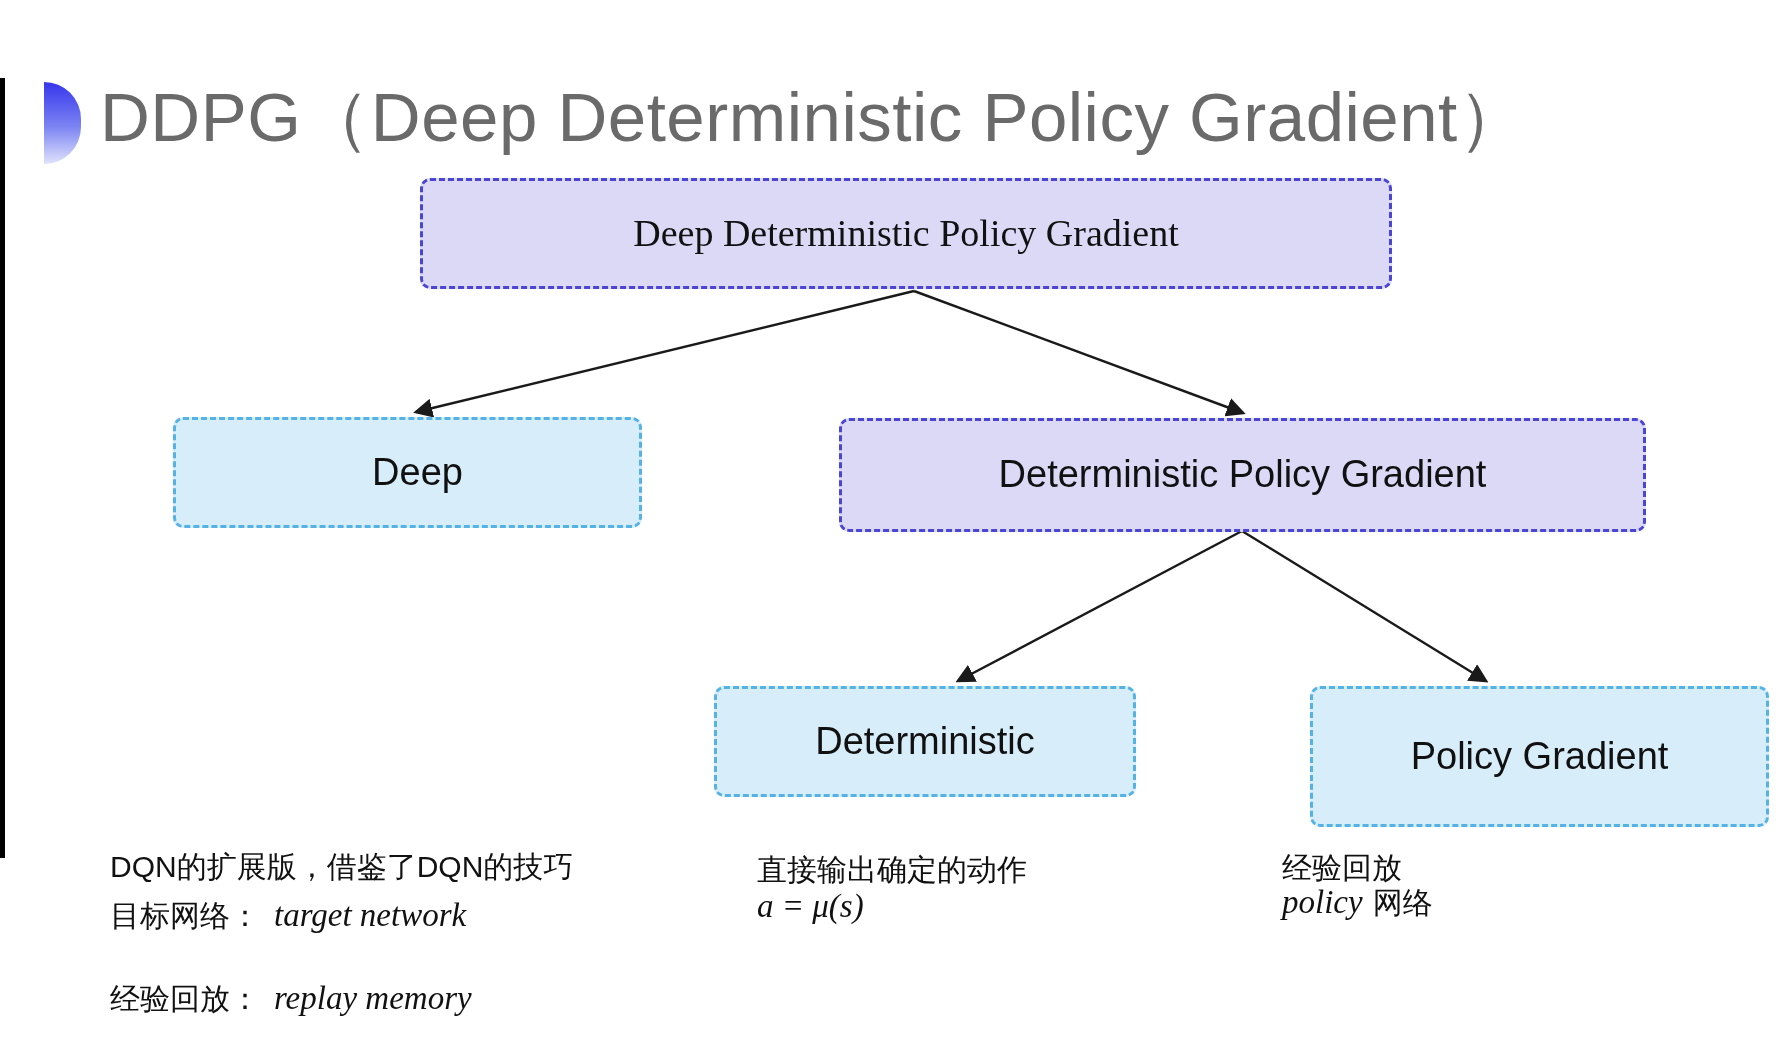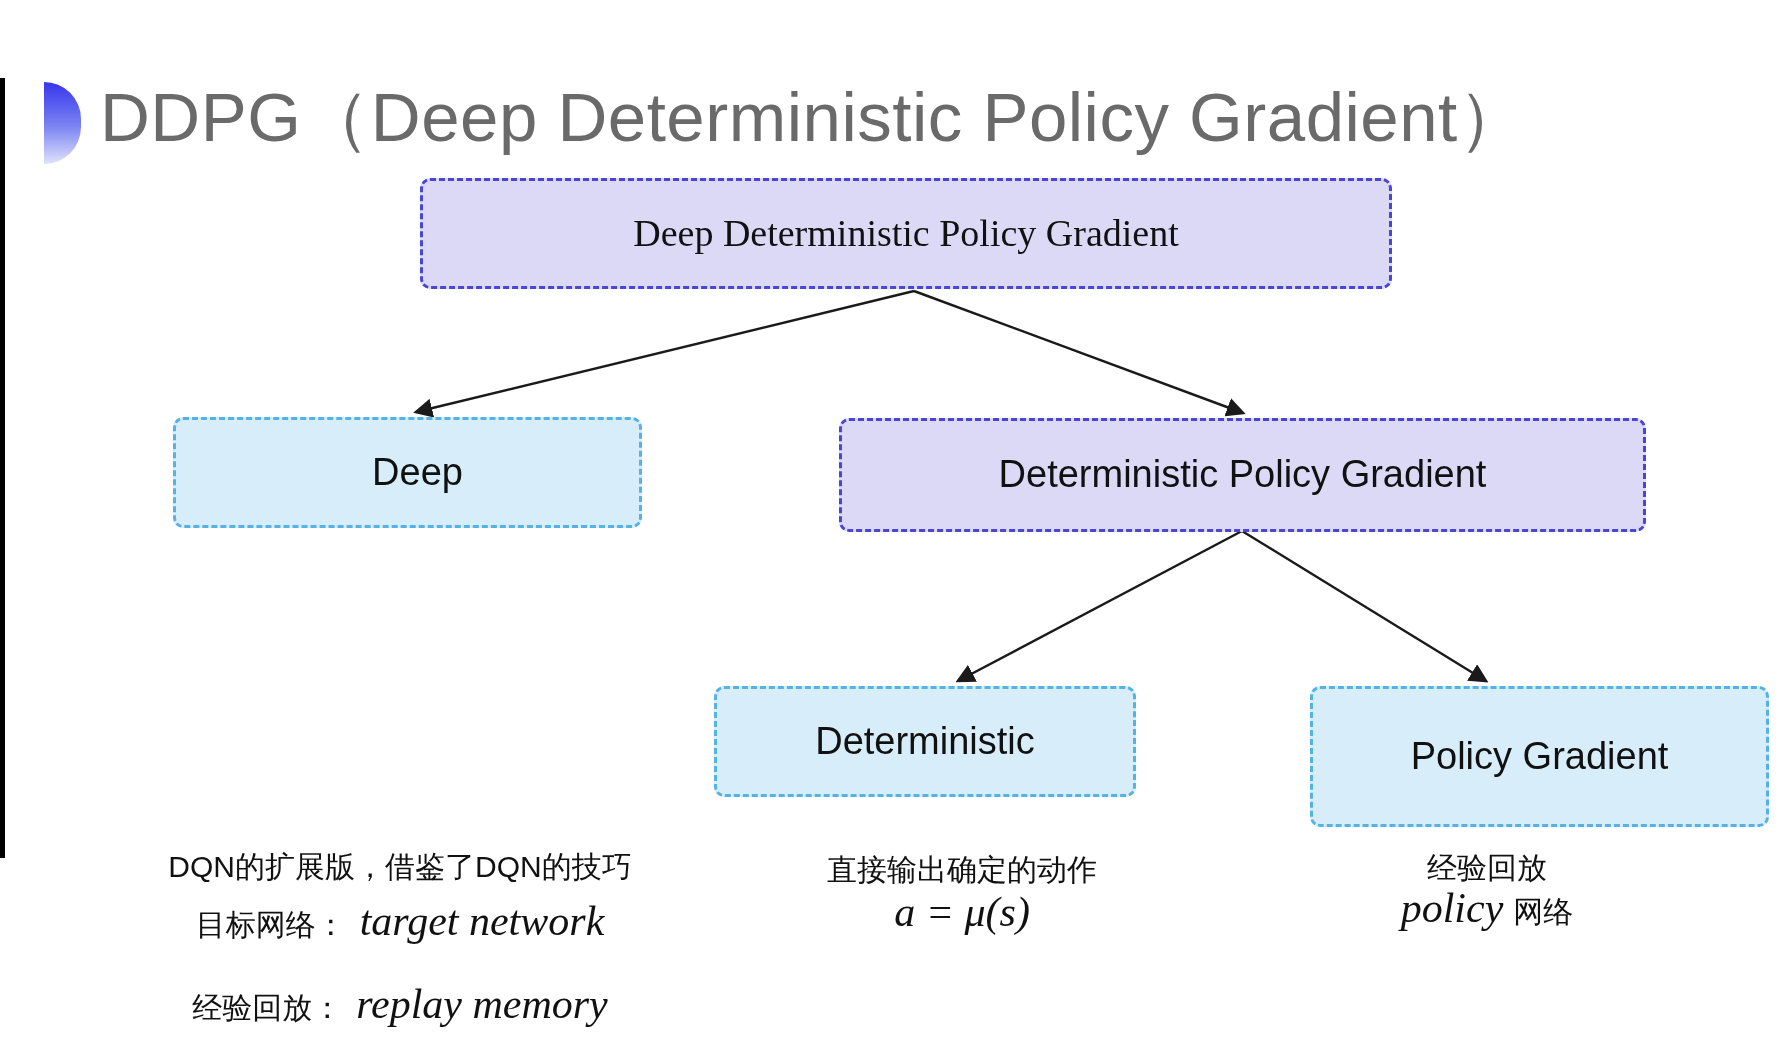--- a/index.html
+++ b/index.html
@@ -11,22 +11,22 @@
           background:linear-gradient(180deg,#3b3bec 4%,#7d85f3 55%,#dfe3fb 100%);}
   .title{position:absolute;left:100px;top:78px;margin:0;font-size:69px;font-weight:500;
          color:#6a6a6a;letter-spacing:0.5px;white-space:nowrap;line-height:1.15;}
   #diagram{position:absolute;inset:0;}
   #edge-layer{position:absolute;inset:0;width:100%;height:100%;}
   .node{position:absolute;box-sizing:border-box;border-radius:10px;
         display:flex;align-items:center;justify-content:center;
         font-size:38px;line-height:1.1;color:#111;white-space:nowrap;}
   .node.purple{background:#dcd9f7;border:3px dashed #4a45d2;}
   .node.cyan{background:#d8edfa;border:3px dashed #55b2e4;}
-  .ann{position:absolute;text-align:center;font-size:30px;line-height:1.25;color:#111;white-space:nowrap;}
-  .serif-it{font-family:"Liberation Serif","DejaVu Serif",serif;font-style:italic;font-size:42px;}
+  .ann{position:absolute;text-align:left;font-size:30px;line-height:1.25;color:#111;white-space:nowrap;}
+  .serif-it{font-family:"Liberation Serif","DejaVu Serif",serif;font-style:italic;font-size:33px;}
   #ann-dqn{left:110px;top:848px;width:580px;}
   #ann-target{left:110px;top:895px;width:580px;}
   #ann-replay{left:110px;top:951px;width:580px;margin-top:27px;}
   #ann-det1{left:757px;top:851px;width:410px;}
   #ann-det2{left:757px;top:886px;width:410px;}
   #ann-pg1{left:1282px;top:849px;width:410px;}
   #ann-pg2{left:1282px;top:882px;width:410px;}
   .gap-left{margin-left:14px;}
   .gap-right{margin-right:10px;font-family:Liberation Serif, serif;}
 </style>

